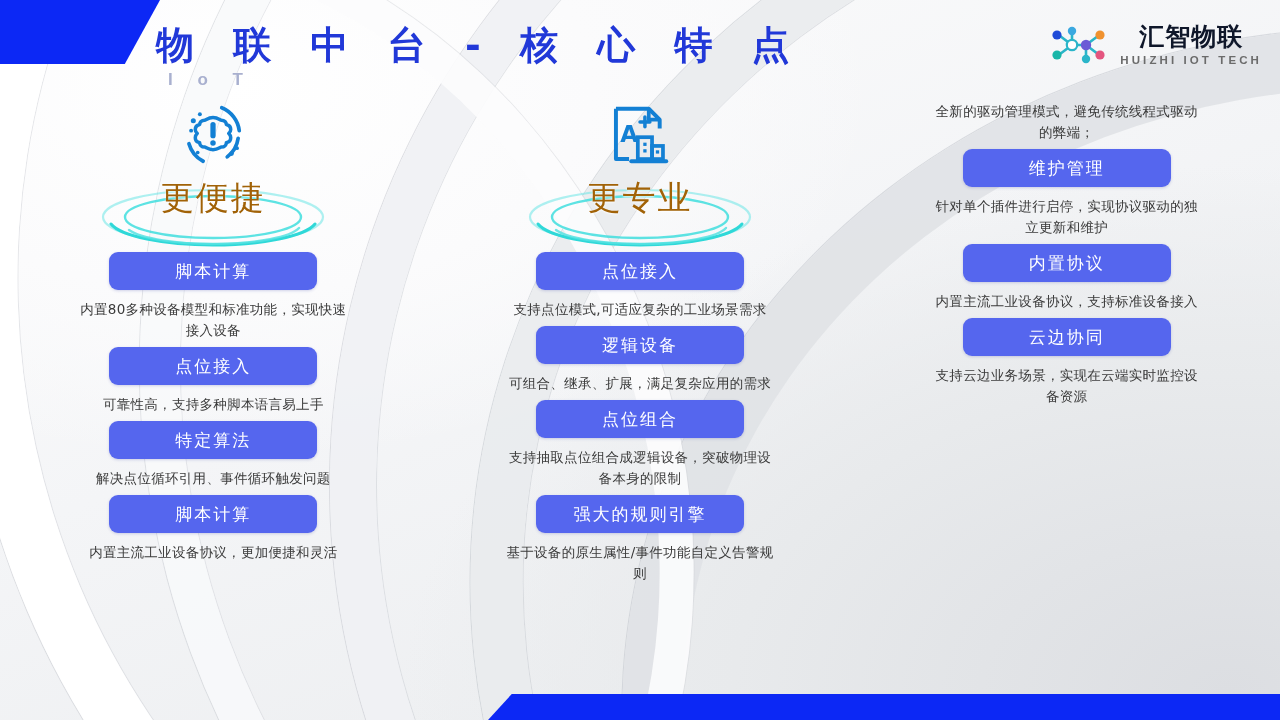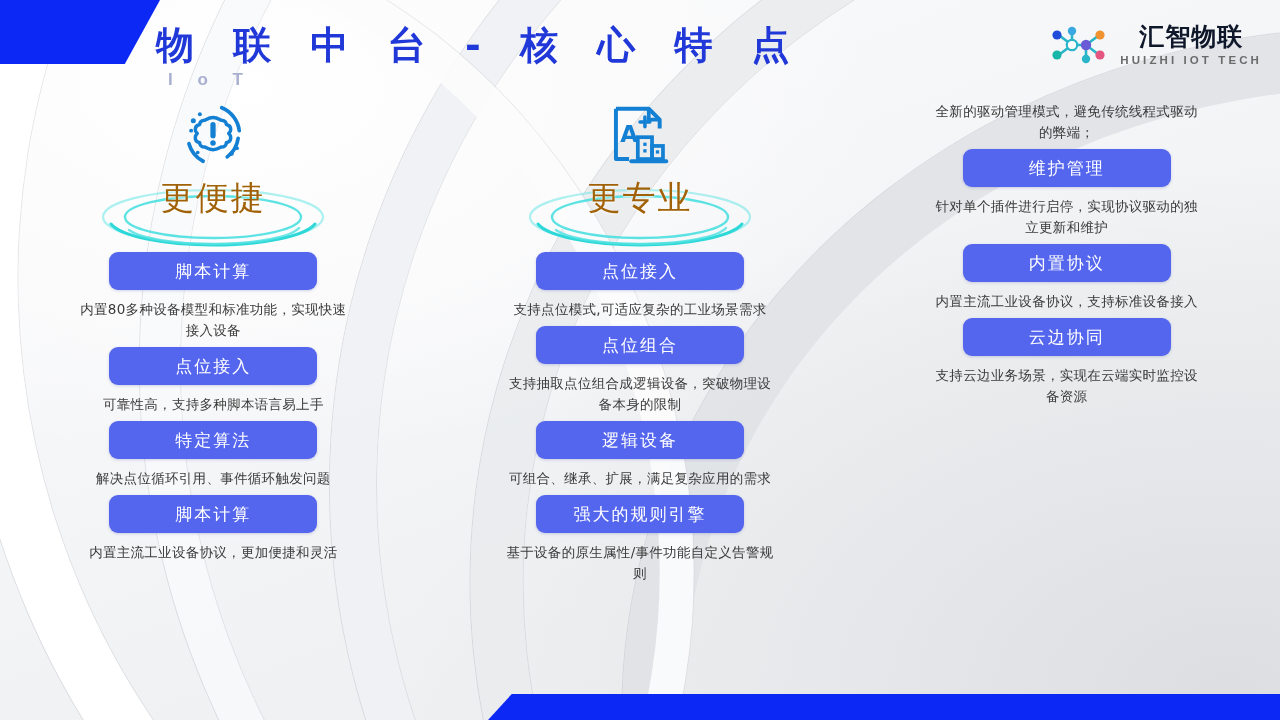--- a/index.html
+++ b/index.html
@@ -232,28 +232,28 @@
         <path d="M52 46 A88 20 0 0 0 222 44" fill="none" stroke="#55e2e2" stroke-width="2.4" stroke-linecap="round" opacity=".85"></path>
       </svg>
       <div class="col-title">更专业</div>
     </div>
     <div class="features">
       <div class="feature">
         <div class="pill">点位接入</div>
         <div class="desc">支持点位模式,可适应复杂的工业场景需求</div>
       </div>
       <div class="feature">
+        <div class="pill">逻辑设备</div>
+        <div class="desc">可组合、继承、扩展，满足复杂应用的需求</div>
+      </div>
+      <div class="feature">
         <div class="pill">点位组合</div>
         <div class="desc">支持抽取点位组合成逻辑设备，突破物理设备本身的限制</div>
       </div>
       <div class="feature">
-        <div class="pill">逻辑设备</div>
-        <div class="desc">可组合、继承、扩展，满足复杂应用的需求</div>
-      </div>
-      <div class="feature">
         <div class="pill">强大的规则引擎</div>
         <div class="desc">基于设备的原生属性/事件功能自定义告警规则</div>
       </div>
     </div>
   </div>
 
   <div class="col">
     <div class="features">
       <div class="feature">
         <div class="desc">全新的驱动管理模式，避免传统线程式驱动的弊端；</div>

